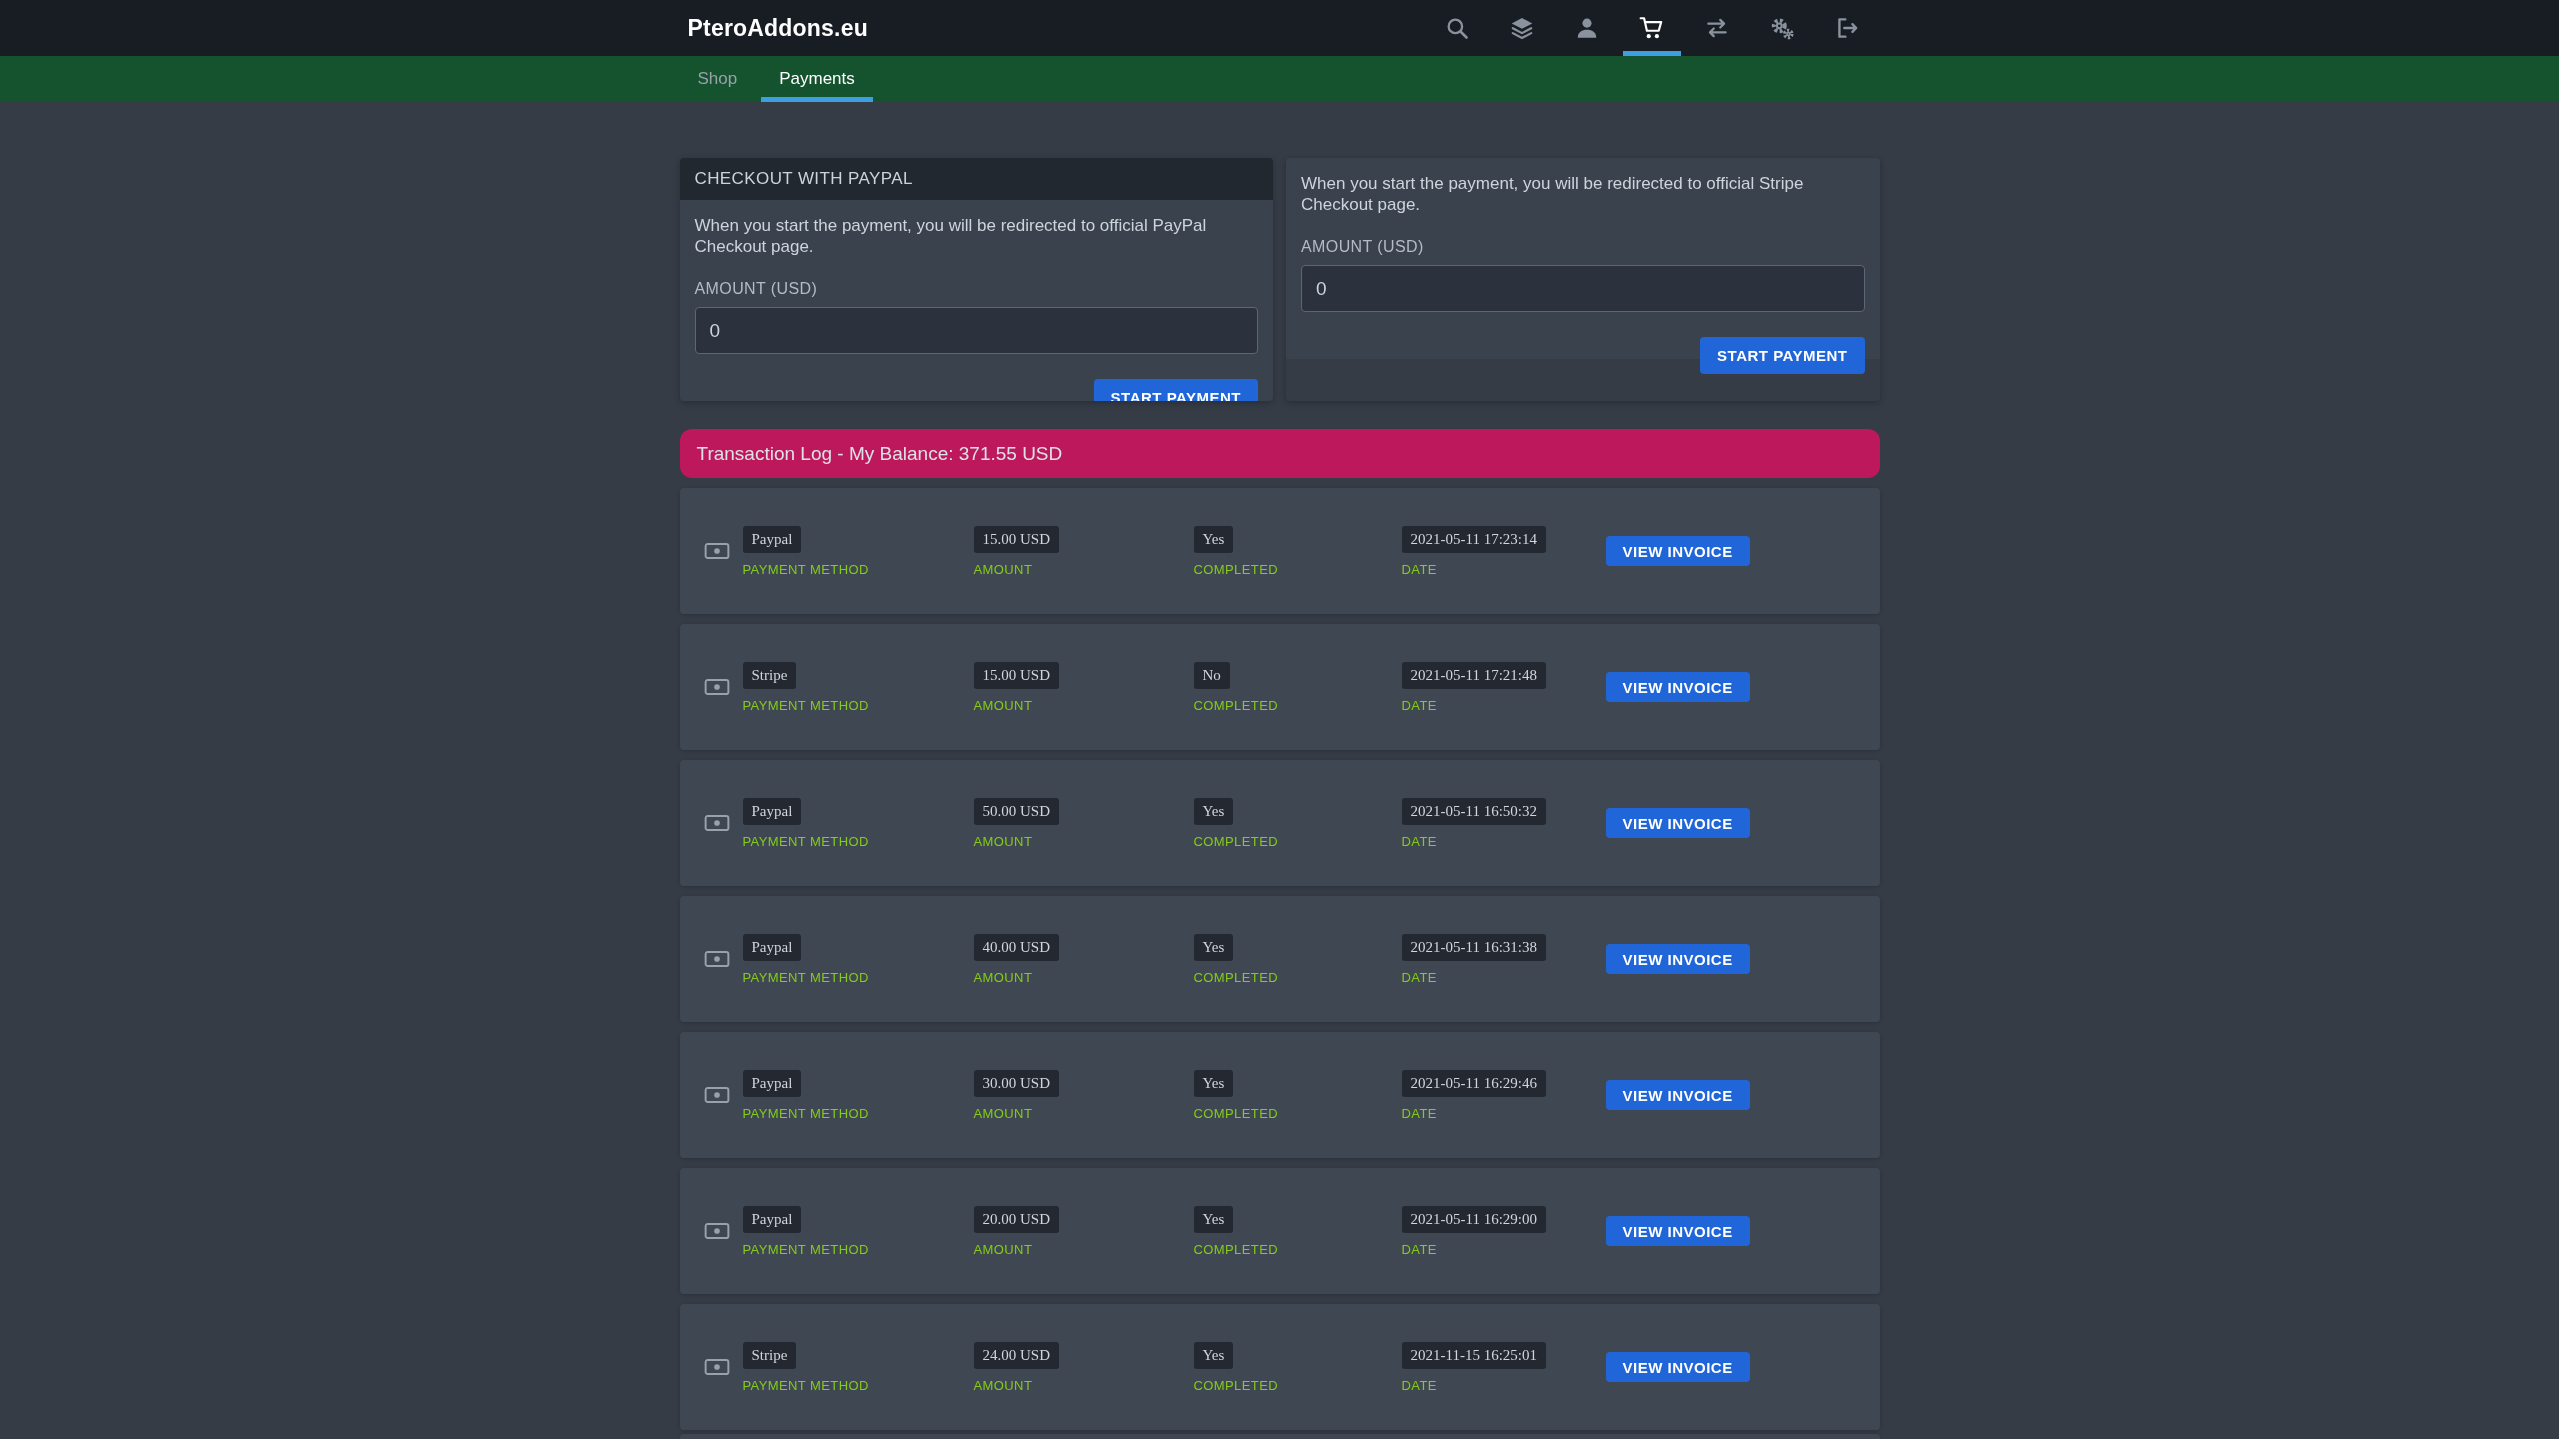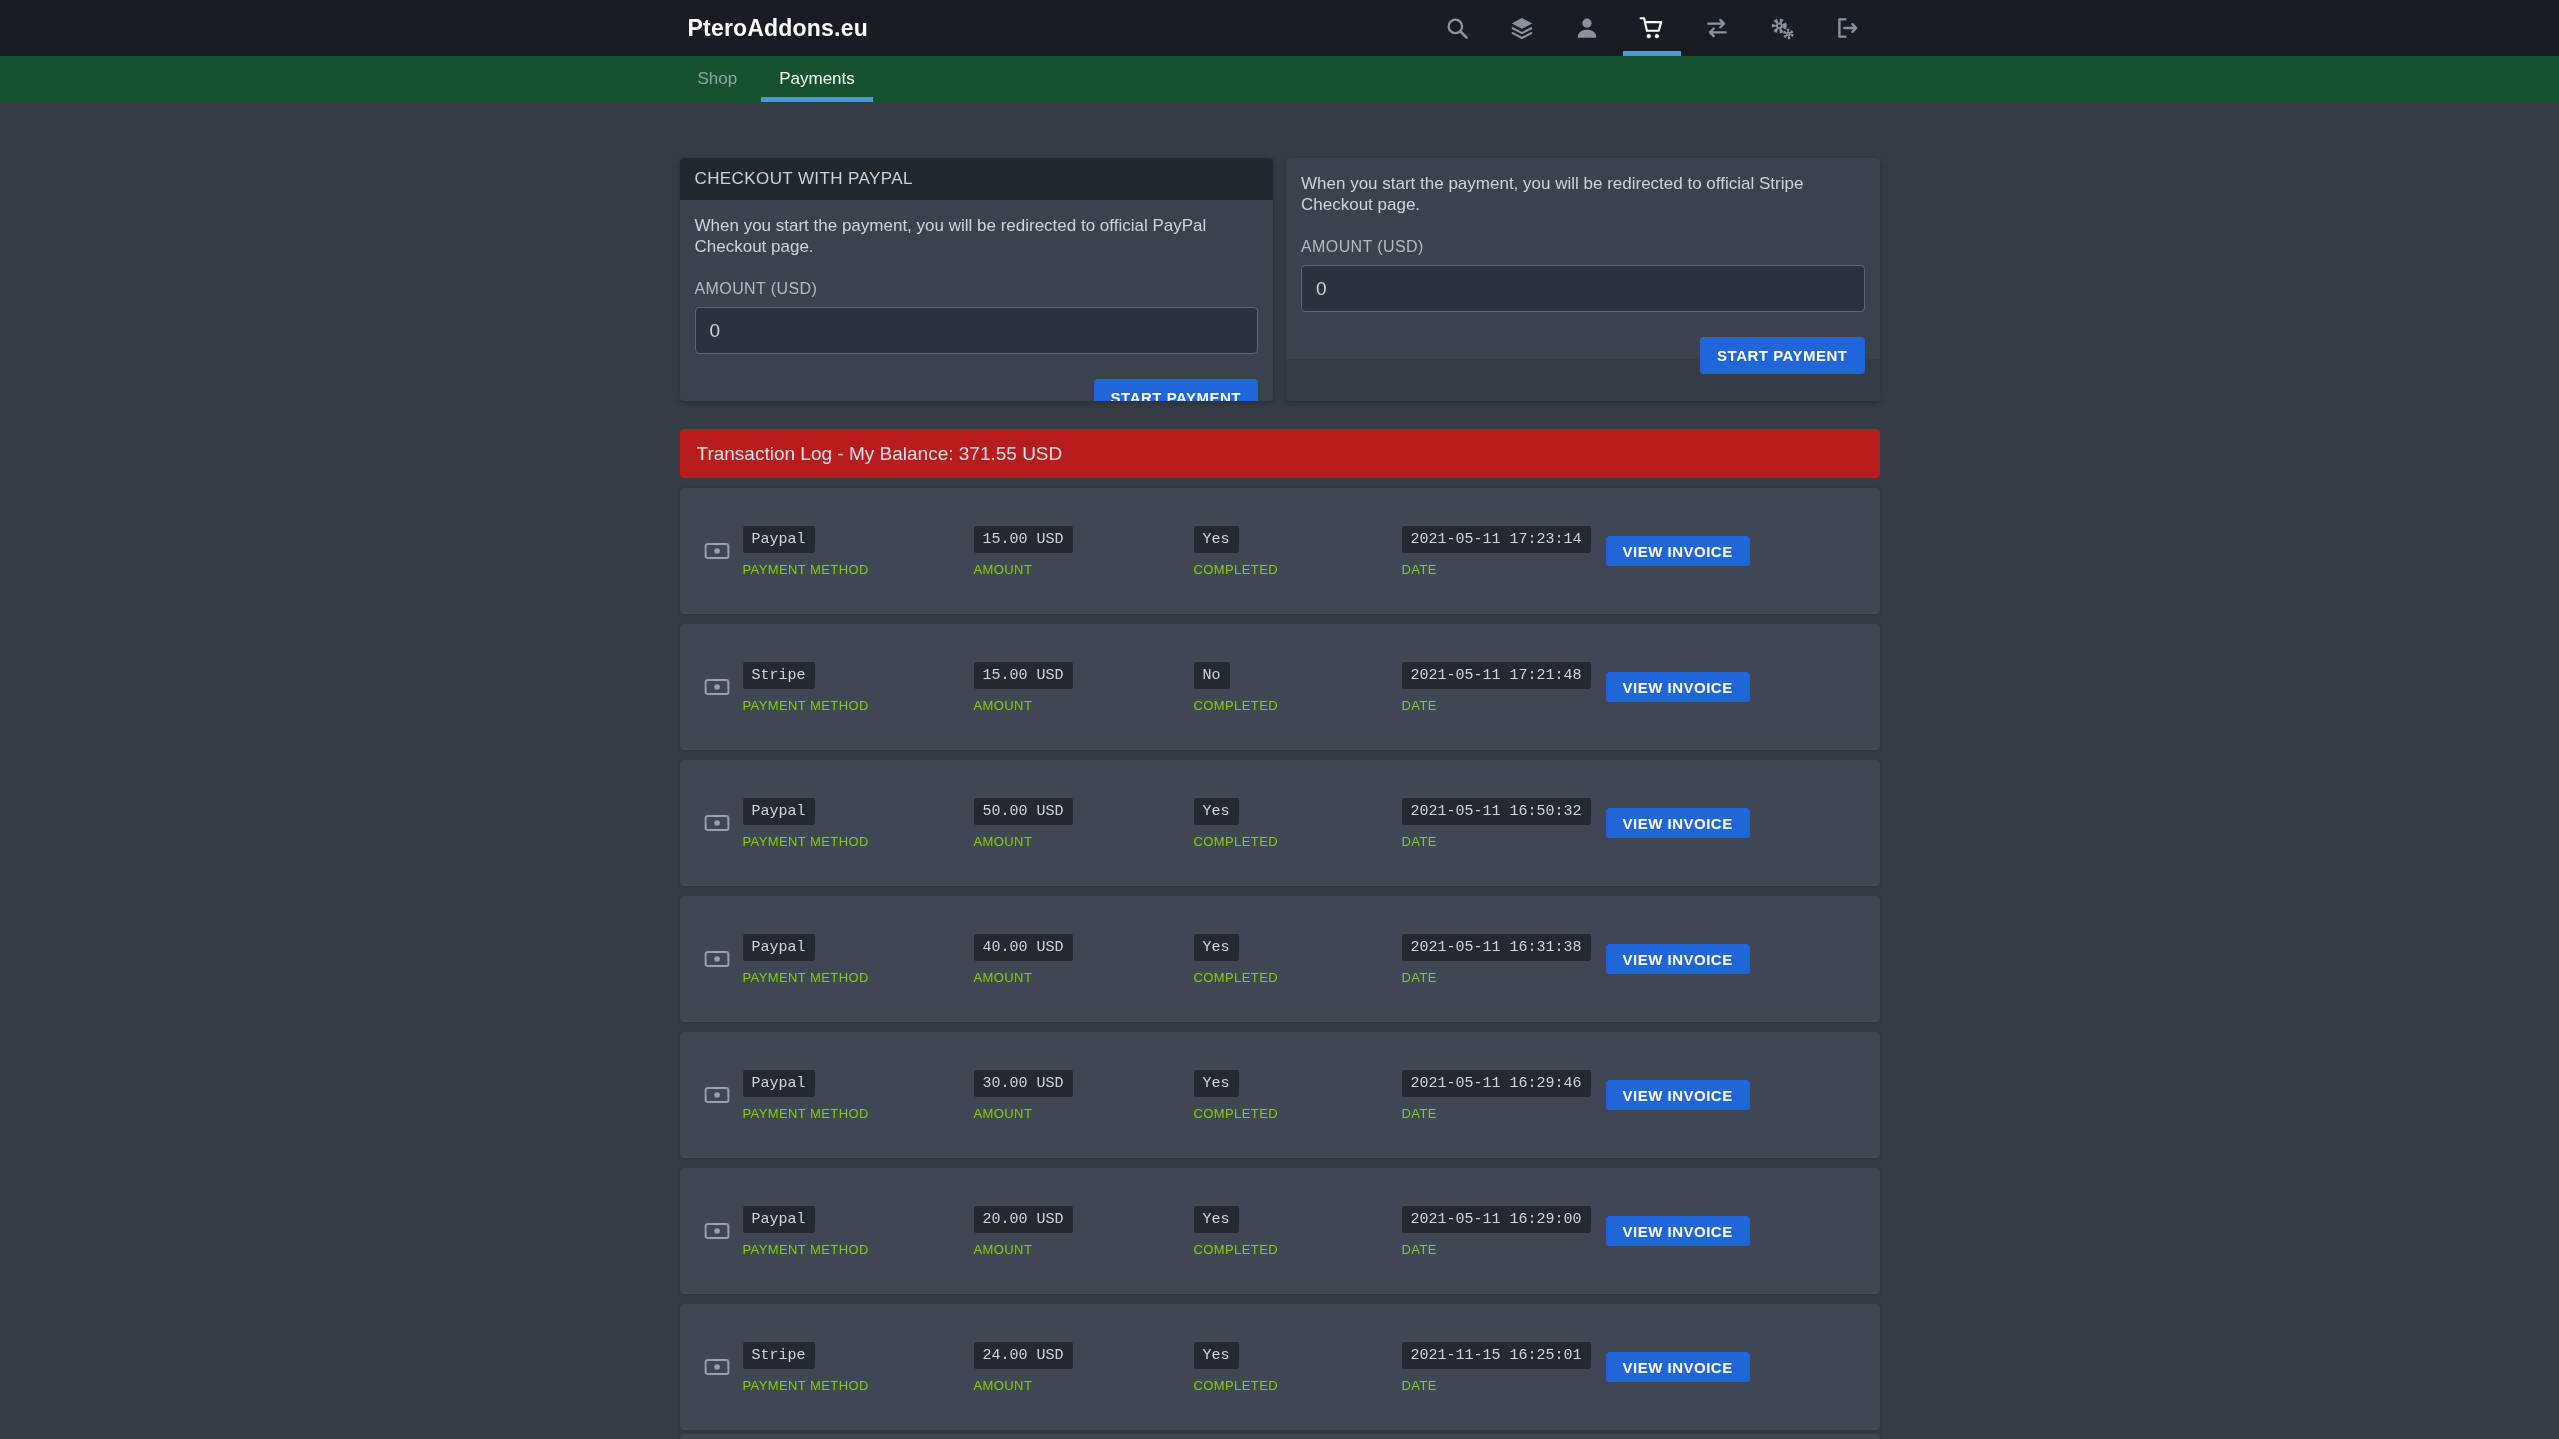--- a/index.html
+++ b/index.html
@@ -55,40 +55,40 @@
   }
   .btn-row { margin-top:25px; text-align:right; }
   .btn {
     background:#2066d9; color:#ffffff; border:none; border-radius:4px;
     font-size:15px; font-weight:700; letter-spacing:.5px;
     padding:0 17px; height:37px; cursor:pointer;
     font-family:"Liberation Sans", sans-serif; text-transform:uppercase;
   }
   
   .tlog-header {
-    margin-top:28px; height:49px; background:#b91c1c; border-radius:4px;
+    margin-top:28px; height:49px; background:#be185d; border-radius:12px;
     display:flex; align-items:center; padding:0 17px;
     color:#dde2e8; font-size:19px;
   }
   .trow {
     margin-top:10px; height:126px; background:#3f4753; border-radius:4px;
     display:flex; align-items:center; padding-left:24px; box-sizing:border-box;
     box-shadow:0 1px 4px rgba(0,0,0,.18);
   }
   .trow.partial { margin-top:4px; }
   .trow-icon { width:26px; margin-right:13px; color:#99a1ac; }
   .trow-icon svg { width:26px; height:26px; display:block; }
   .col { display:flex; flex-direction:column; }
   .col-method { width:231px; }
   .col-amount { width:220px; }
   .col-completed { width:208px; }
   .col-date { width:204px; }
   .badge {
     align-self:flex-start; background:#232831; color:#d0d6dd;
-    font-family:Liberation Mono, monospace; font-size:15px;
+    font-family:Liberation Serif, serif; font-size:15px;
     padding:5px 9px; border-radius:3px; white-space:nowrap;
   }
   .col-label { margin-top:9px; font-size:13px; color:#84cc16; letter-spacing:.4px; }
   .view-btn { height:30px; font-size:15px; }
 </style>
 </head>
 <body>
 
 <div class="navbar">
   <div class="nav-inner">

